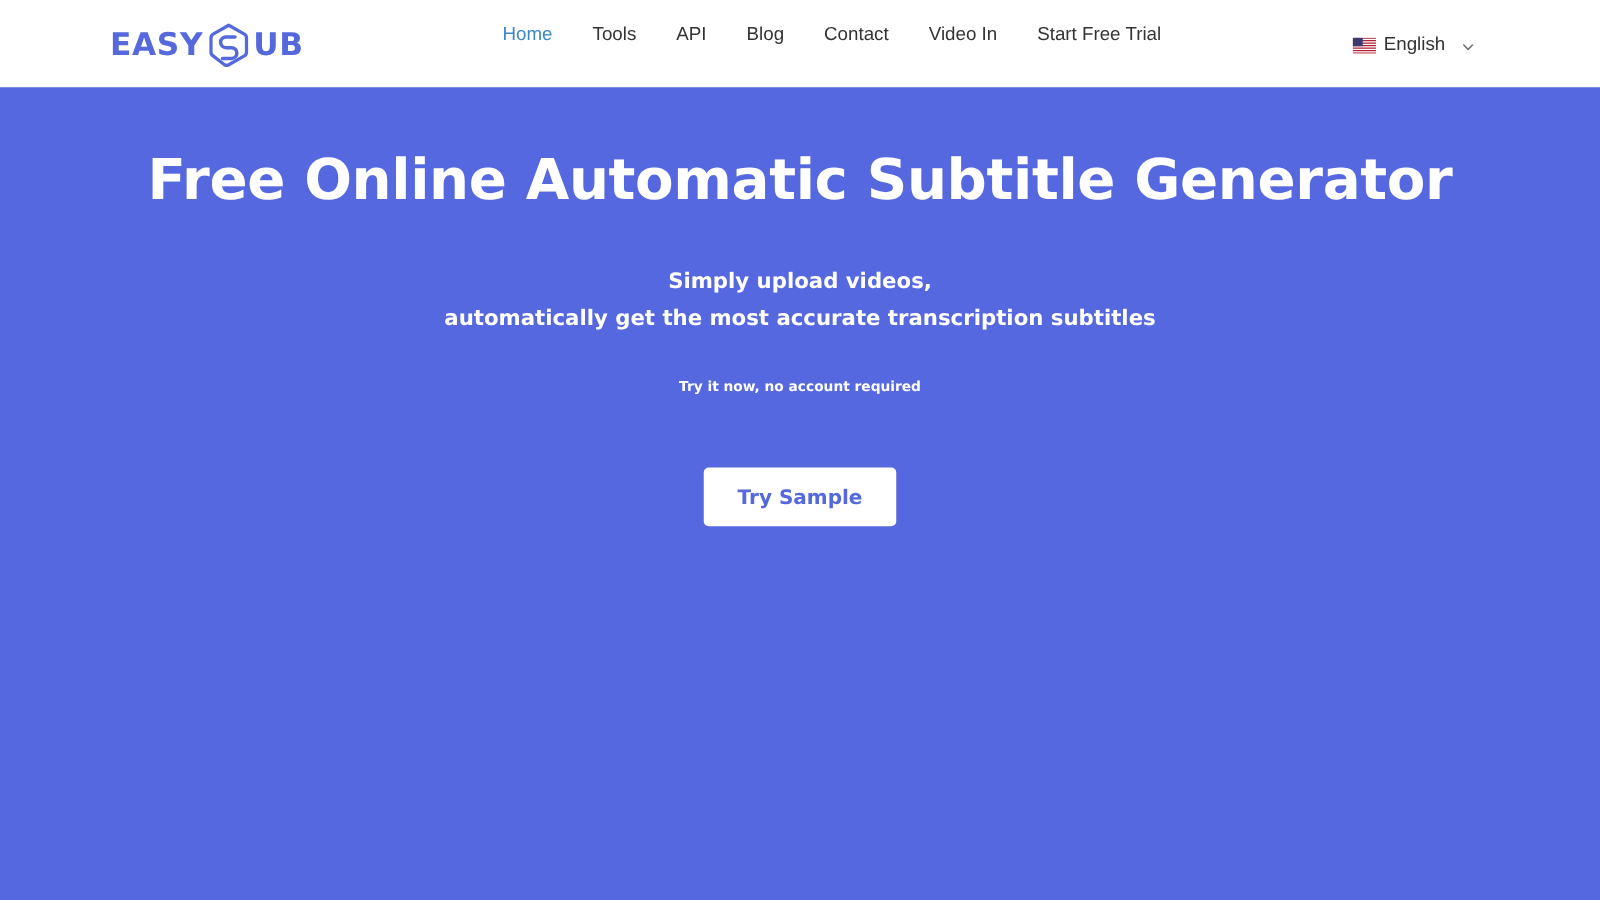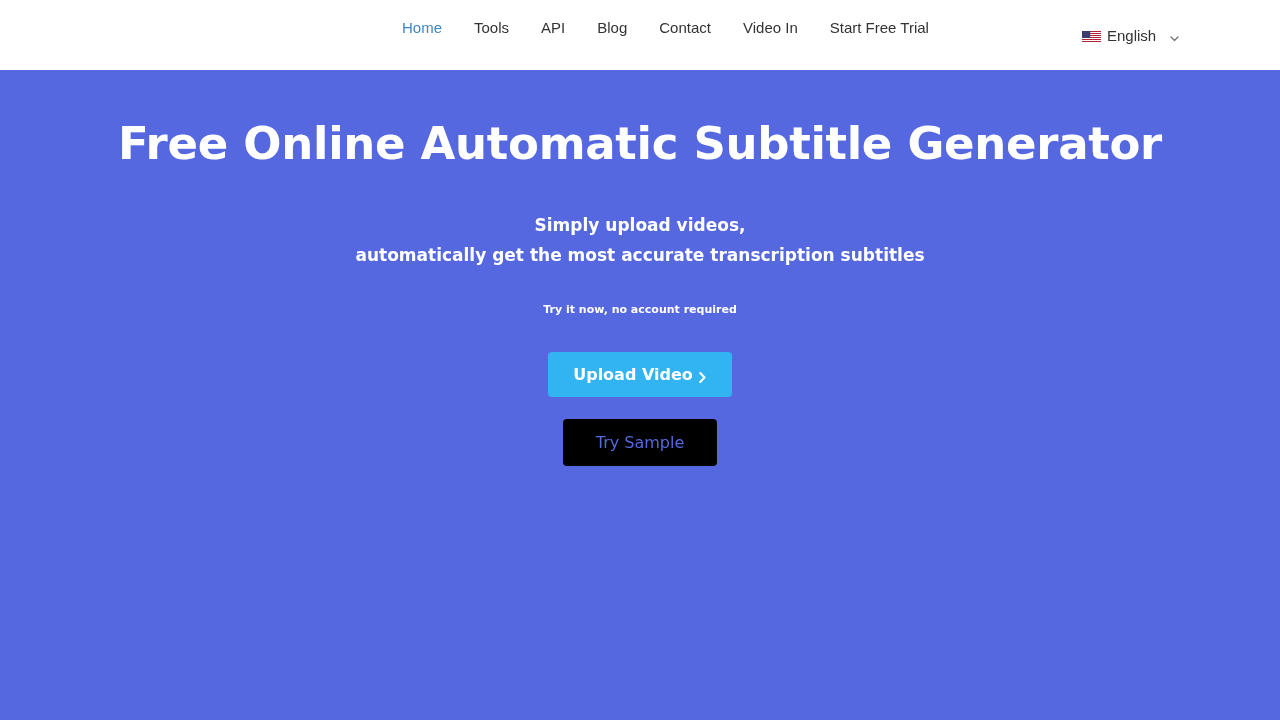--- a/index.html
+++ b/index.html
@@ -185,35 +185,45 @@
     height: 13px;
     display: block;
     position: relative;
     top: 1px;
   }
 
   .btn-sample {
     margin-top: 22px;
     width: 154px;
     height: 47px;
-    background: #000000;
+    background: #ffffff;
     border: none;
     border-radius: 4px;
     color: #5568dc;
     font-family: "DejaVu Sans", sans-serif;
     font-size: 16px;
-    font-weight: normal;
+    font-weight: bold;
     cursor: pointer;
   }
 </style>
 </head>
 <body>
 
 <header class="navbar">
 
+  <a class="logo" href="#">
+    <span class="logo-text">EASY</span>
+    <span class="logo-mark">
+      <svg viewBox="0 0 34 36" width="34" height="36" xmlns="http://www.w3.org/2000/svg">
+        <path d="M17 2.2 L29.5 9.3 a3.4 3.4 0 0 1 1.7 2.95 v11.5 a3.4 3.4 0 0 1 -1.7 2.95 L17 33.8 a3.4 3.4 0 0 1 -3.4 0 L4.5 26.7 a3.4 3.4 0 0 1 -1.7 -2.95 v-11.5 a3.4 3.4 0 0 1 1.7 -2.95 Z" fill="none" stroke="#5568dc" stroke-width="2.6" stroke-linejoin="round"></path>
+        <path d="M22 11.5 h-7.2 a4.3 4.3 0 0 0 0 8.6 h4.4 a4.3 4.3 0 0 1 0 8.6 H12" fill="none" stroke="#5568dc" stroke-width="2.8" stroke-linecap="round" stroke-linejoin="round"></path>
+      </svg>
+    </span>
+    <span class="logo-text">UB</span>
+  </a>
 
   <ul class="nav-links">
     <li>
         <a class="nav-link active" href="#">Home</a>
       </li>
     <li>
         <a class="nav-link" href="#">Tools</a>
       </li>
     <li>
         <a class="nav-link" href="#">API</a>
@@ -263,25 +273,17 @@
   <h1 class="hero-title">Free Online Automatic Subtitle Generator</h1>
 
   <div class="hero-sub">
     <span class="hero-sub-line">Simply upload videos,</span>
     <span class="hero-sub-line">automatically get the most accurate transcription subtitles</span>
   </div>
 
   <div class="hero-note">Try it now, no account required</div>
 
   <div class="btn-wrap">
-    <button class="btn-upload">
-      <span>Upload Video</span>
-      <span class="chev-right">
-        <svg viewBox="0 0 9 13" width="9" height="13" xmlns="http://www.w3.org/2000/svg">
-          <path d="M2.2 2 L6.6 6.5 L2.2 11" fill="none" stroke="#ffffff" stroke-width="2" stroke-linecap="round" stroke-linejoin="round"></path>
-        </svg>
-      </span>
-    </button>
 
     <button class="btn-sample">Try Sample</button>
   </div>
 
 </main>
 
 </body></html>

